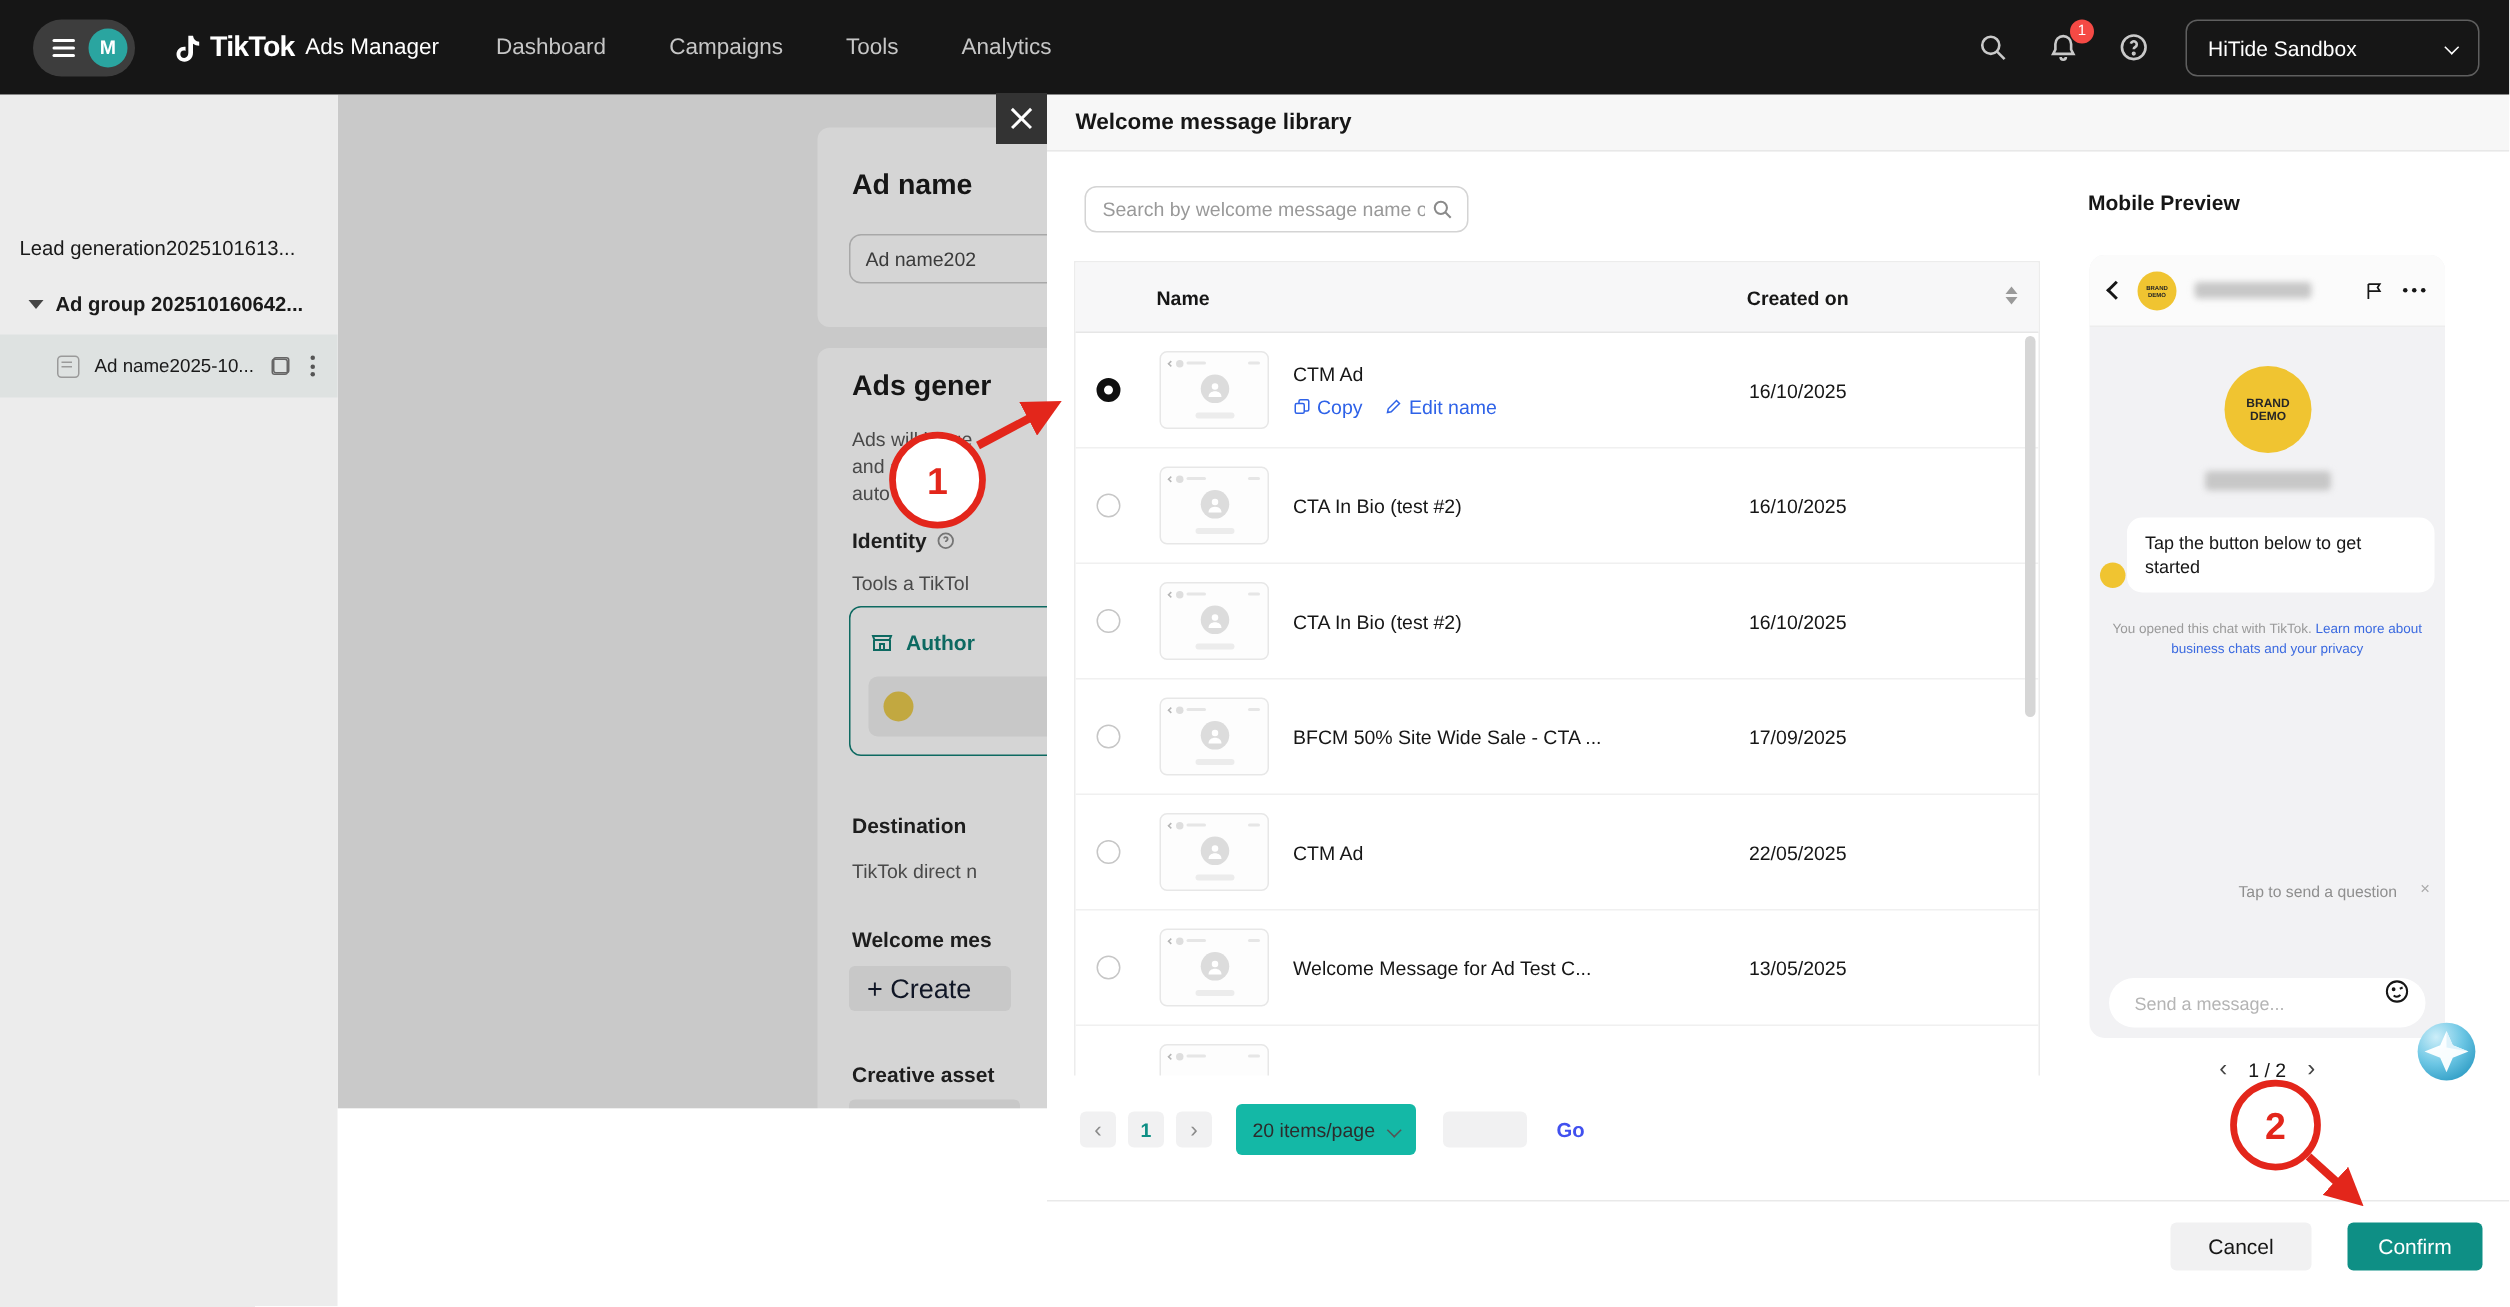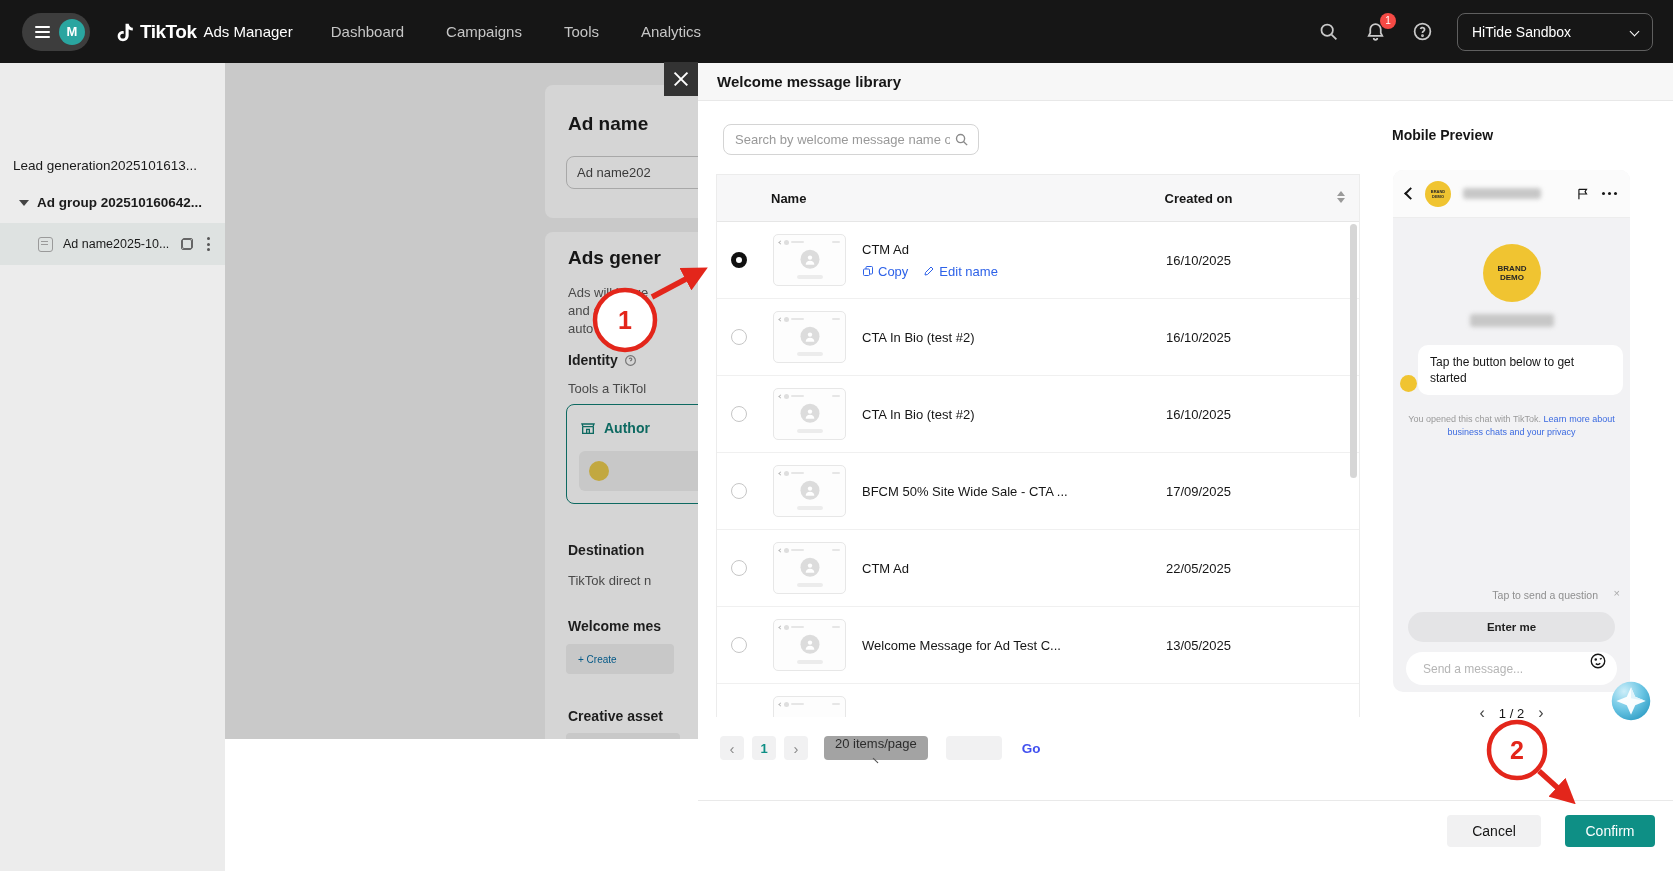--- a/index.html
+++ b/index.html
@@ -39,21 +39,21 @@
   .kebab { margin-left:10px; display:flex; flex-direction:column; gap:2.5px; padding:4px; cursor:pointer; }
   .kebab i { width:3px; height:3px; border-radius:50%; background:#555; }
 
   
   .dimstrip { position:absolute; left:225px; top:63px; width:473px; height:676px; background:#f1f1f1; overflow:hidden; z-index:5; }
   .dimstrip .ds-overlay { position:absolute; inset:0; background:rgba(20,20,20,0.18); z-index:5; }
   .ds-card { position:absolute; left:320px; width:200px; background:#fff; border-radius:8px; }
   .ds-title { font-size:19px; font-weight:bold; color:#161616; white-space:nowrap; }
   .ds-text { font-size:13px; color:#555; white-space:nowrap; }
   .ds-label { font-size:14px; font-weight:bold; color:#1f1f1f; white-space:nowrap; }
-  .ds-btn { position:absolute; background:#efefef; border-radius:4px; font-size:10px; color:#0369a1; display:flex; align-items:center; padding:0 12px; height:30px; white-space:nowrap; }
+  .ds-btn { position:absolute; background:#efefef; border-radius:4px; font-size:18px; color:#0f172a; display:flex; align-items:center; padding:0 12px; height:30px; white-space:nowrap; }
 
   
   .modal-close { position:absolute; left:664px; top:62px; width:34px; height:34px; background:#333; z-index:30; cursor:pointer; }
   .modal-close i { position:absolute; left:8px; top:16px; width:18px; height:1.8px; background:#fff; }
   .modal-close i:first-child { transform:rotate(45deg); }
   .modal-close i:last-child { transform:rotate(-45deg); }
 
   
   .modal { position:absolute; left:698px; top:63px; width:975px; height:808px; background:#fff; z-index:10; }
   .m-head { position:absolute; left:0; top:0; width:100%; height:38px; background:#f7f7f7; border-bottom:1px solid #e8e8e8; }
@@ -88,21 +88,21 @@
   .row-name { font-size:13px; color:#161616; white-space:nowrap; }
   .row-links { display:flex; gap:15px; margin-top:7px; }
   .row-link { display:flex; align-items:center; gap:4px; font-size:13px; color:#2e62e8; cursor:pointer; }
   .cell-created { flex:1; text-align:center; font-size:13px; color:#161616; }
   .vthumb { position:absolute; right:2px; top:49px; width:7px; height:254px; background:#d6d6d6; border-radius:4px; cursor:pointer; }
 
   
   .pgn { position:absolute; left:22px; top:673px; display:flex; align-items:center; gap:8px; }
   .pbtn { width:24px; height:24px; background:#f1f1f2; border-radius:4px; display:flex; align-items:center; justify-content:center; font-size:15px; color:#8a8a8a; cursor:pointer; }
   .pcur { width:24px; height:24px; background:#f1f1f2; border-radius:4px; display:flex; align-items:center; justify-content:center; font-size:13px; font-weight:bold; color:#0e8f85; cursor:pointer; }
-  .psize { height:24px; background:#a3a3a3; border-radius:4px; padding:0 11px; display:flex; align-items:center; gap:9px; font-size:13px; color:#2c2c2c; margin-left:8px; cursor:pointer; white-space:nowrap;flex-direction:column; }
+  .psize { height:34px; background:#14b8a6; border-radius:4px; padding:0 11px; display:flex; align-items:center; gap:9px; font-size:13px; color:#2c2c2c; margin-left:8px; cursor:pointer; white-space:nowrap; }
   .pinput { width:56px; height:24px; background:#f1f1f2; border:none; border-radius:4px; margin-left:10px; outline:none; font-family:inherit; }
   .pgo { font-size:13.5px; color:#4150ef; margin-left:12px; cursor:pointer;font-weight:bold; }
 
   
   .pv-title { position:absolute; left:694px; top:64px; font-size:14px; font-weight:bold; color:#161616; }
   .phone { position:absolute; left:695px; top:107px; width:237px; height:522px; background:#f2f2f4; border-radius:10px; overflow:hidden; }
   .ph-head { height:48px; background:#fbfbfb; border-bottom:1px solid #ededed; display:flex; align-items:center; position:relative; }
   .back-chv { margin-left:13px; width:9px; height:9px; border-left:2px solid #161616; border-bottom:2px solid #161616; transform:rotate(45deg); cursor:pointer; }
   .y-av { border-radius:50%; background:#f0c431; display:flex; flex-direction:column; align-items:center; justify-content:center; color:#262626; font-weight:800; }
   .y-av.small { width:26px; height:26px; margin-left:10px; font-size:4px; line-height:5px; }
@@ -517,21 +517,20 @@
           <div>Tap the button below to get</div>
           <div>started</div>
         </div>
         <span class="y-av mini-av"></span>
         <div class="disclaimer">
           <div><span>You opened this chat with TikTok.</span> <span class="lnk">Learn more about</span></div>
           <div class="lnk">business chats and your privacy</div>
         </div>
         <div class="q-hint">Tap to send a question</div>
         <div class="q-x">×</div>
-        <div class="enter-pill">Enter me</div>
         <div class="send-pill">
           <input placeholder="Send a message..." style="">
           <svg style="margin-right:10px;" width="18" height="18" viewBox="0 0 24 24" fill="none" stroke="#161616" stroke-width="1.8">
               <circle cx="12" cy="12" r="9"></circle>
               <circle cx="9" cy="10" r="0.8" fill="#161616"></circle>
               <path d="M14.5 9.5l2.5-1"></path>
               <path d="M9 15.5c2 1.5 4.5 1.2 6-.5"></path>
             </svg>
         </div>
       </div>

